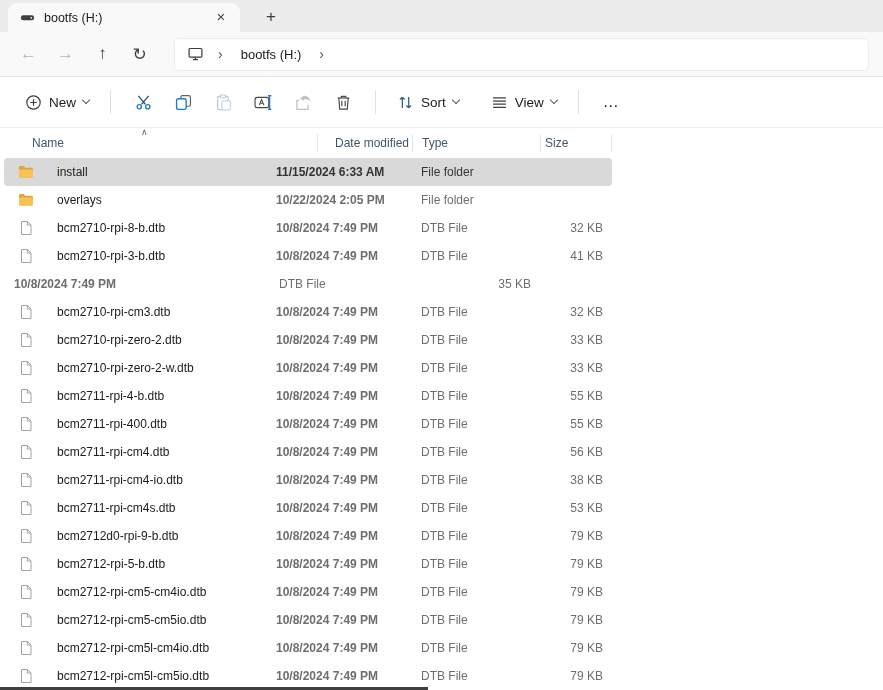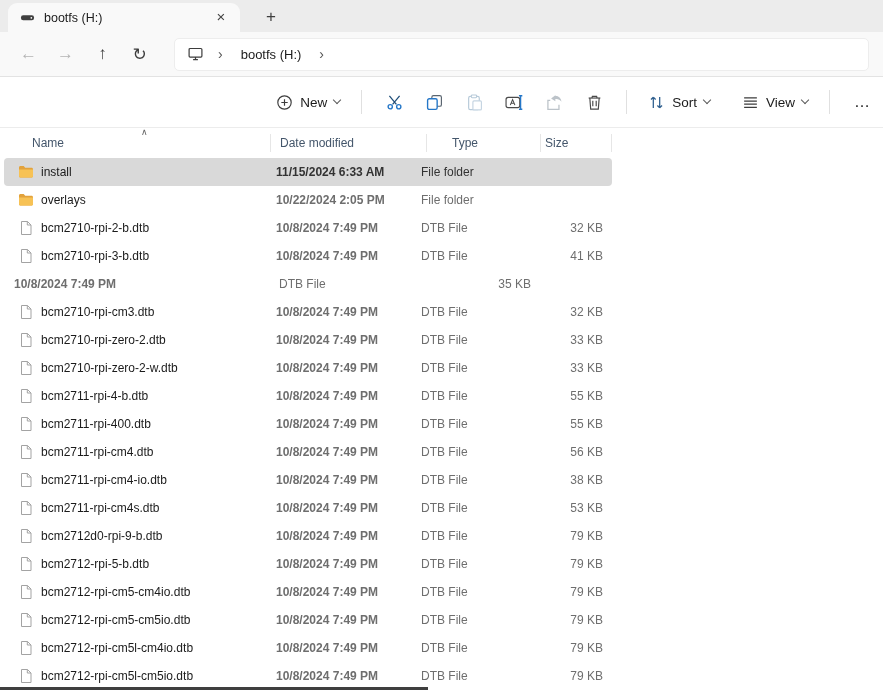--- a/index.html
+++ b/index.html
@@ -22,49 +22,49 @@
   .navbtn { width:37px; height:32px; display:flex; align-items:center; justify-content:center;
             font-size:17px; color:#3d3d3d; border-radius:5px; }
   .navbtn.disabled { color:#b4b4b4; }
   .addressbar { flex:1; height:33px; margin-left:16px; background:#fff; border:1px solid #ededed;
                 border-radius:5px; display:flex; align-items:center; padding:0 10px; gap:4px; }
   .crumb-chev { color:#555; font-size:14px; padding:0 8px; }
   .crumb { font-size:13px; color:#1b1b1b; padding:2px 6px; border-radius:3px; }
 
   
   .toolbar { height:51px; background:#fff; border-bottom:1px solid #ececec;
-             display:flex; align-items:center; padding-left:16px;justify-content:flex-end; }
+             display:flex; align-items:center; padding-left:16px; }
   .tbtn { display:flex; align-items:center; gap:7px; padding:7px 9px; border-radius:5px; }
   .tbtn-label { font-size:13.5px; color:#1b1b1b; }
   .ticon { width:40px; height:34px; display:flex; align-items:center; justify-content:center; border-radius:5px; }
   .tdivider { width:1px; height:24px; background:#e0e0e0; margin:0 12px; }
   .chev { width:6px; height:6px; border-right:1.3px solid #5a5a5a; border-bottom:1.3px solid #5a5a5a;
           transform:rotate(45deg); margin-top:-4px; }
   .more-btn { font-size:16px; color:#1b1b1b; letter-spacing:1px; padding:4px 12px; border-radius:5px; }
 
   
   .listwrap { position:relative; }
   .hdr { height:30px; display:grid; grid-template-columns:266px 142px 128px 72px;
          align-items:center; margin-left:4px; width:608px; position:relative;
          font-size:12px; color:#44566b; }
   .hdr .h-name { padding-left:28px; }
-  .hdr .h-date { padding-left:10px; }
-  .hdr .h-type { padding-left:26px;margin-left:14px; }
+  .hdr .h-date { padding-left:18px;margin-left:47px; }
+  .hdr .h-type { padding-left:10px; }
   .hdr .h-size { padding-left:5px; }
   .hdr-cell { position:relative; height:100%; display:flex; align-items:center; }
   .hdr-cell .vdiv { position:absolute; left:0; top:6px; height:18px; width:1px; background:#e6e6e6; }
   .hdr-cell.last-div::after { content:""; position:absolute; right:0; top:6px; height:18px; width:1px; background:#e6e6e6; }
   .sort-caret { position:absolute; left:137px; top:-1px; font-size:9px; color:#666; }
 
   
   .rows { margin-left:4px; width:608px; }
   .row { height:28px; display:grid; grid-template-columns:262px 142px 128px 72px;
          align-items:center; border-radius:4px; font-size:12px; }
   .row.selected { background:#d9d9d9; }
-  .cell-name { display:flex; align-items:center; gap:7px; padding-left:14px; color:#1b1b1b;
+  .cell-name { display:flex; align-items:center; gap:23px; padding-left:14px; color:#1b1b1b;
                white-space:nowrap; overflow:hidden; }
   .cell-name svg { flex:0 0 auto; }
   .cell-date { padding-left:10px; color:#6e6e6e;font-weight:bold; }
   .cell-type { padding-left:13px; color:#6e6e6e; }
   .cell-size { text-align:right; padding-right:5px; color:#6e6e6e; }
   .row.selected .cell-date, .row.selected .cell-type, .row.selected .cell-size { color:#333; }
 
   .bottom-strip { position:absolute; left:0; top:687px; width:428px; height:3px; background:#3f3f3f; }
 </style>
 </head>
@@ -237,21 +237,21 @@
     <div class="cell-size"></div>
   </div>
       <div class="row">
     <div class="cell-name">
       <span style="display:flex;">
             <svg width="16" height="16" viewBox="0 0 16 16">
     <path d="M3.5 1.5h6L13 5v9.5H3.5z" fill="#fff" stroke="#a3a3a3" stroke-width="1"></path>
     <path d="M9.3 1.5V5H13" fill="none" stroke="#a3a3a3" stroke-width="1"></path>
   </svg>
           </span>
-      <span>bcm2710-rpi-2-b.dtb</span>
+      <span>bcm2710-rpi-8-b.dtb</span>
     </div>
     <div class="cell-date">10/8/2024 7:49 PM</div>
     <div class="cell-type">DTB File</div>
     <div class="cell-size">32 KB</div>
   </div>
       <div class="row">
     <div class="cell-name">
       <span style="display:flex;">
             <svg width="16" height="16" viewBox="0 0 16 16">
     <path d="M3.5 1.5h6L13 5v9.5H3.5z" fill="#fff" stroke="#a3a3a3" stroke-width="1"></path>

